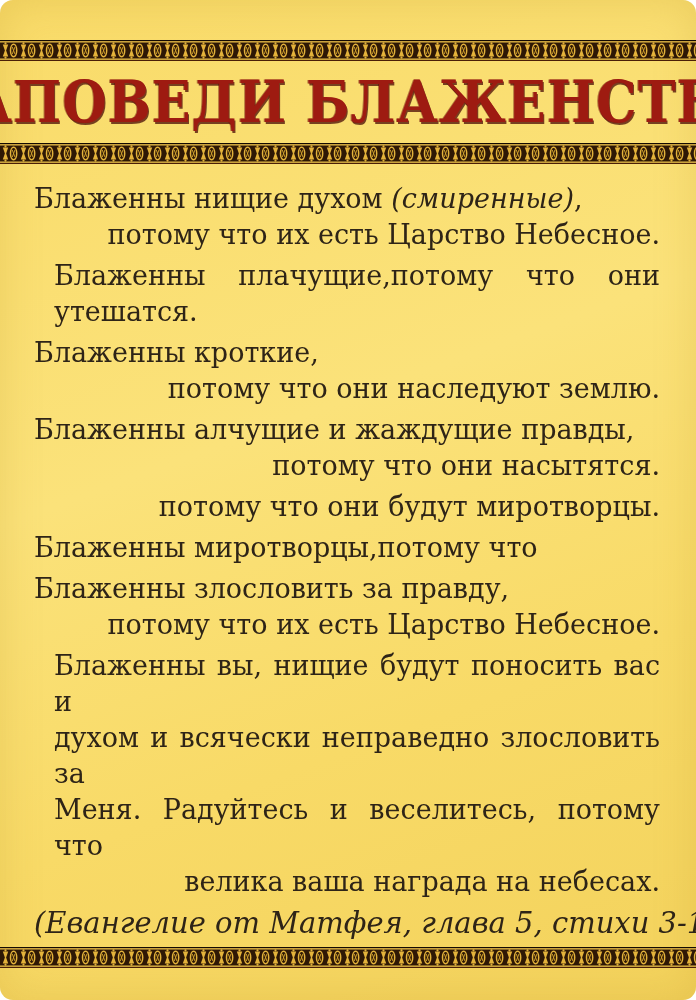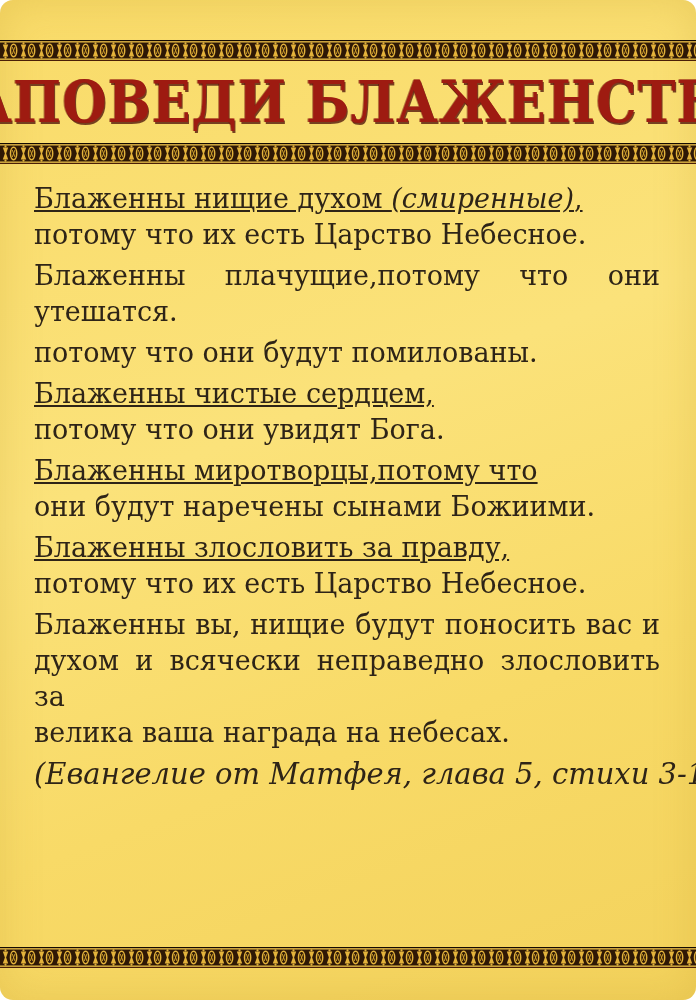--- a/index.html
+++ b/index.html
@@ -34,23 +34,23 @@
   .content {
     position: absolute; left: 0; top: 164px; width: 696px;
     box-sizing: border-box;
     padding: 17px 36px 0 34px;
     color: #2e2417;
     font-size: 27px;
     line-height: 36px;
   }
   .block { margin: 0 0 5px 0; }
   .ln { white-space: nowrap; }
-  .ln-left   { text-align: left; text-decoration: underline; }
-  .ln-right  { text-align: left; }
-  .ln-just   { white-space: normal; text-align: justify; text-align-last: justify; }
+  .ln-left   { text-align: left; }
+  .ln-right  { text-align: right; }
+  .ln-just   { white-space: normal; text-align: justify; text-align-last: justify; margin-left: 20px; }
   .citation {
     margin-top: 2px;
     font-style: italic;
     font-size: 29px;
     text-align: center;
     white-space: nowrap;
   }
   i { font-style: italic; }
 </style>
 </head>
@@ -86,44 +86,48 @@
 
     <div class="block">
       <div class="ln ln-left"><span>Блаженны нищие духом </span><i>(смиренные)</i><span>,</span></div>
       <div class="ln ln-right">потому что их есть Царство Небесное.</div>
     </div>
 
     <div class="block">
       <div class="ln ln-just">Блаженны плачущие,потому что они утешатся.</div>
     </div>
 
+    <div class="block">
+      <div class="ln ln-left">Блаженны кроткие,</div>
+      <div class="ln ln-right">потому что они наследуют землю.</div>
+    </div>
+
+    <div class="block">
+      <div class="ln ln-left">Блаженны алчущие и жаждущие правды,</div>
+      <div class="ln ln-right">потому что они насытятся.</div>
+    </div>
+
+    <div class="block">
+      <div class="ln ln-right">потому что они будут миротворцы.</div>
+    </div>
 
 
     <div class="block">
-      <div class="ln ln-right">потому что они будут помилованы.</div>
-    </div>
-
-    <div class="block">
-      <div class="ln ln-left">Блаженны чистые сердцем,</div>
-      <div class="ln ln-right">потому что они увидят Бога.</div>
-    </div>
-
-    <div class="block">
       <div class="ln ln-left">Блаженны миротворцы,потому что</div>
-      <div class="ln ln-right">они будут наречены сынами Божиими.</div>
     </div>
 
     <div class="block">
       <div class="ln ln-left">Блаженны злословить за правду,</div>
       <div class="ln ln-right">потому что их есть Царство Небесное.</div>
     </div>
 
     <div class="block">
       <div class="ln ln-just">Блаженны вы, нищие будут поносить вас и</div>
       <div class="ln ln-just">духом и всячески неправедно злословить за</div>
+      <div class="ln ln-just">Меня.  Радуйтесь и веселитесь, потому что</div>
       <div class="ln ln-right">велика ваша награда на небесах.</div>
     </div>
 
     <div class="citation">(Евангелие от Матфея, глава 5, стихи 3-12)</div>
 
   </main>
 
   <svg class="band band-bottom" width="696" height="21" xmlns="http://www.w3.org/2000/svg">
     <rect width="696" height="21" fill="url(#ornPat)"></rect>
   </svg>

